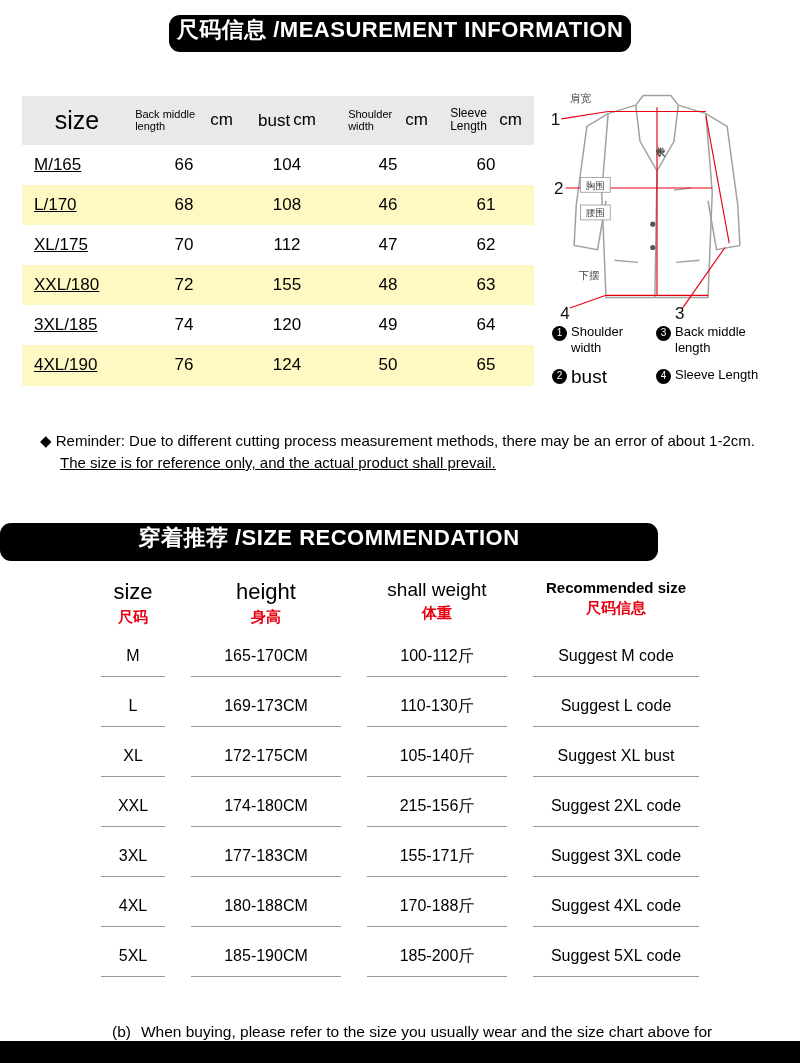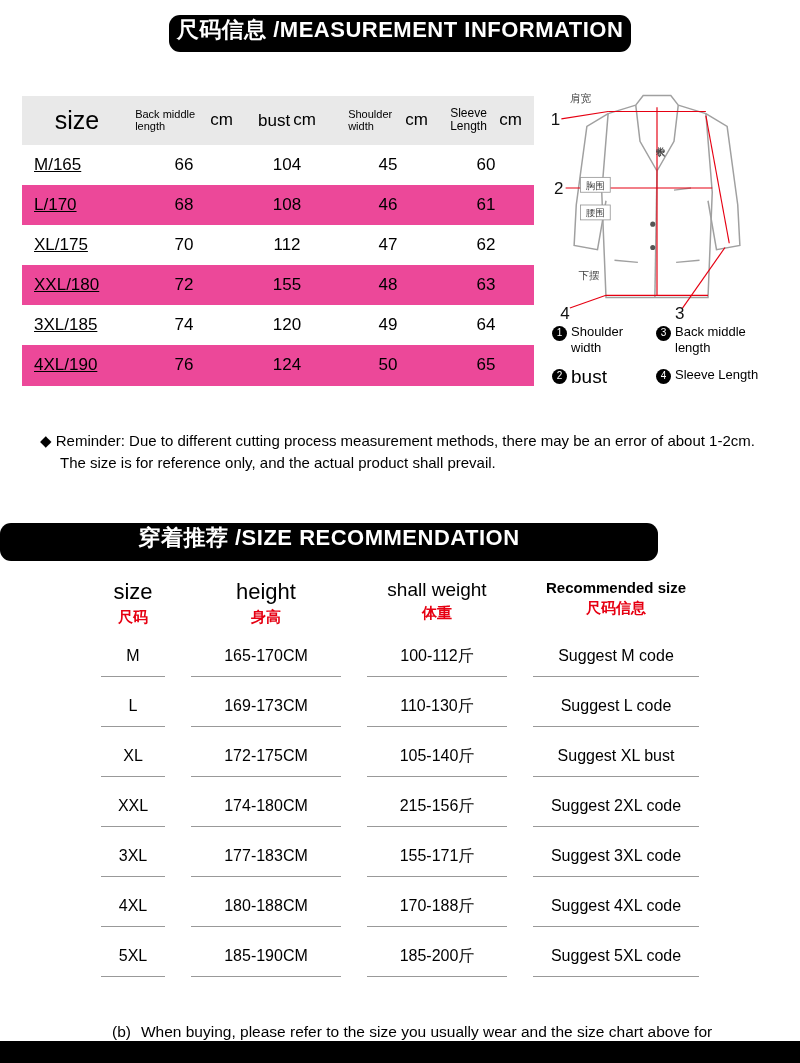--- a/index.html
+++ b/index.html
@@ -12,21 +12,21 @@
   .banner { background: #000; color: #fff; display: flex; 
     justify-content: center; font-weight: bold; font-size: 22px; letter-spacing: .5px; border-radius: 11px; }
   .banner1 { width: 462px; height: 37px; margin: 15px auto 0; }
   .banner2 { width: 658px; height: 38px; margin-top: 48px; }
   
   .measure-wrap { display: flex; margin: 44px 0 0 22px; }
   table.size-table { border-collapse: collapse; flex: none; }
   table.size-table th, table.size-table td { padding: 0; }
   .size-table tr.hdr { background: #e9e9e9; height: 46px; }
   .size-table tr.body-row { height: 38px; }
-  .size-table tr.alt { background: #ec4899; }
+  .size-table tr.alt { background: #fef9c3; }
   .size-h { font-size: 25px; font-weight: normal; text-align: center; width: 110px; }
   .hcell { display: flex; align-items: center; justify-content: center; gap: 3px; font-weight: normal; }
   .col-label { line-height: 1.15; text-align: left; }
   th.c1 { width: 104px; } .c1 .col-label { width: 72px; font-size: 11px; }
   th.c2 { width: 102px; } .c2 .col-label { font-size: 17px; }
   th.c3 { width: 100px; } .c3 .col-label { width: 54px; font-size: 11px; }
   th.c4 { width: 96px; }  .c4 .col-label { width: 46px; font-size: 12px; }
   .col-unit { font-size: 17px; }
   .size-cell { font-size: 17px; text-align: left; padding-left: 12px !important; text-decoration: underline; }
   .num-cell { font-size: 17px; text-align: center; }
@@ -35,21 +35,21 @@
   .diagram-wrap svg { display: block; }
   .legend { display: grid; grid-template-columns: 102px 1fr; gap: 10px 2px;
     padding-left: 14px; font-size: 13px; margin-top: 0; }
   .leg-item { display: flex; align-items: flex-start; line-height: 1.25; }
   .circ { flex: none; display: inline-flex; width: 15px; height: 15px; border-radius: 50%;
     background: #000; color: #fff; font-size: 10px; align-items: center; justify-content: center;
     margin-right: 4px; margin-top: 2px; }
   .leg-item.bust .leg-label { font-size: 19px; line-height: 1; }
   
   .reminder { margin: 44px 40px 0 40px; font-size: 15px; line-height: 1.5; }
-  .rem-line2 { padding-left: 20px; }
+  .rem-line2 { padding-left: 20px; text-decoration: underline; }
   
   table.rec-table { border-collapse: separate; border-spacing: 26px 12px; margin: 6px auto 0; }
   .rec-table th { vertical-align: top; font-weight: normal; text-align: center; }
   .rec-table .en { font-size: 22px; }
   .rec-table th.r3 .en { font-size: 19px; }
   .rec-table th.r4 .en { font-size: 15px; font-weight: bold; }
   .rec-table .cn { color: #e60012; font-weight: bold; font-size: 15px; margin-top: 3px; }
   .rec-table td { border-bottom: 1px solid #999; text-align: center; font-size: 16px;
     padding: 7px 6px 9px; }
   .rec-table col.w1 { width: 64px; } .rec-table col.w2 { width: 150px; }

